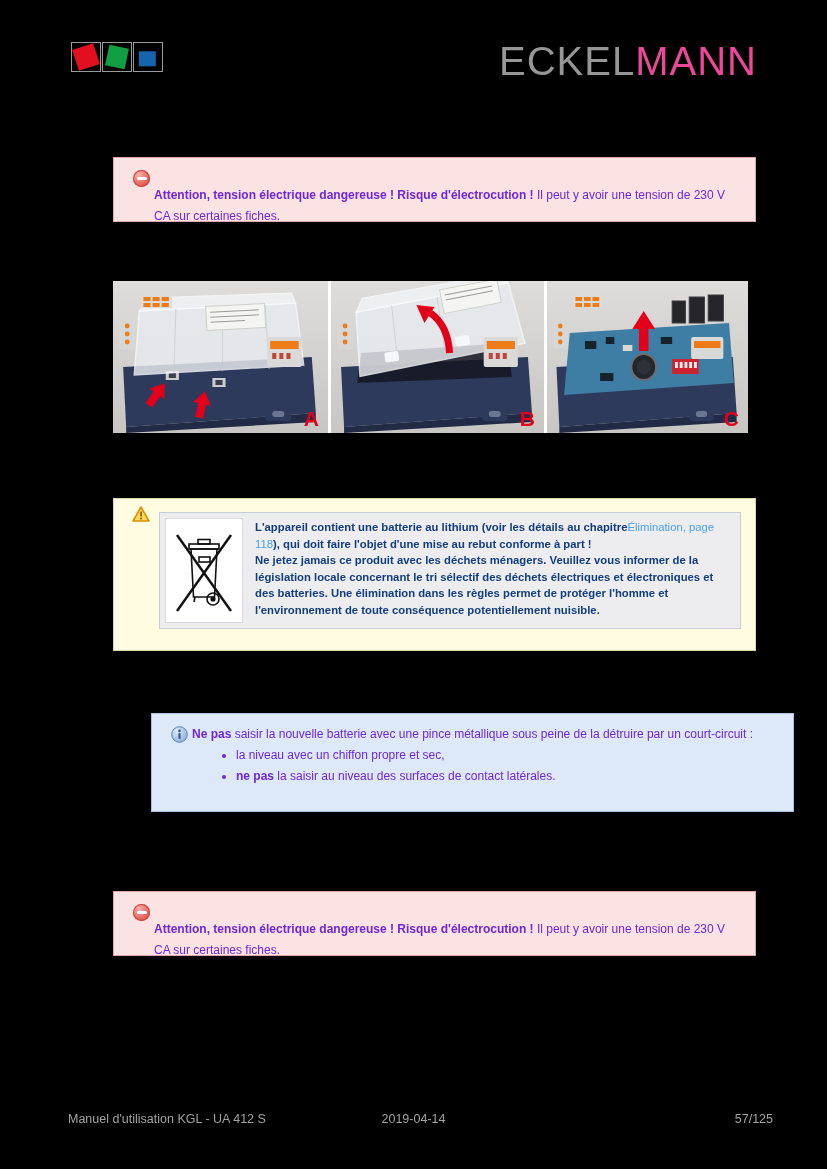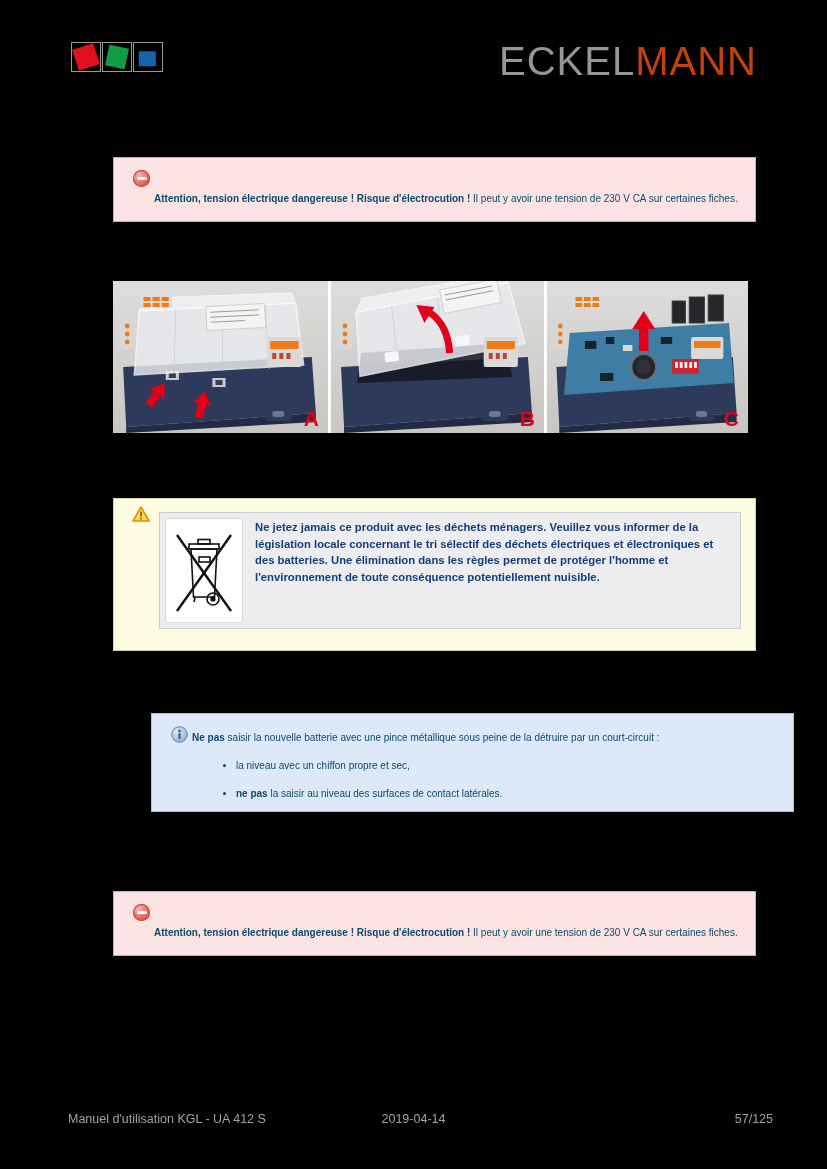--- a/index.html
+++ b/index.html
@@ -9,25 +9,25 @@
   
   .logo{position:absolute;left:71px;top:42px;display:flex;}
   .logo-cell{width:28px;height:28px;border:1px solid #9a9a9a;position:relative;margin-right:1px;}
   .logo-sq{position:absolute;left:50%;top:50%;}
   .sq-red{width:22px;height:22px;transform:translate(-50%,-50%) rotate(-18deg);}
   .sq-green{width:20px;height:21px;transform:translate(-50%,-50%) rotate(12deg);}
   .sq-blue{width:17px;height:15px;transform:translate(-54%,-38%);}
   .brand{position:absolute;top:39px;right:70px;font-size:40px;letter-spacing:1px;
          font-weight:400;white-space:nowrap;}
   .brand .b1{color:#969696;}
-  .brand .b2{color:#c2410c;}
+  .brand .b2{color:#ec4899;}
 
   
   .notice{position:absolute;left:113px;width:641px;box-sizing:content-box;}
-  .notice .ntext{margin:0 14px 0 40px;font-size:10px;line-height:28px;color:#0c4a6e;}
+  .notice .ntext{margin:0 14px 0 40px;font-size:12px;line-height:21px;color:#6d28d9;}
   .nicon{position:absolute;left:19px;top:12px;}
 
   .pink{background:#fbe2e3;border:1px solid #d9a7ab;}
   .pink1{top:157px;height:63px;}
   .pink2{top:891px;height:63px;}
   .pink .ntext{padding-top:10px;}
 
   .no-entry{width:17px;height:17px;border-radius:50%;
             background:radial-gradient(circle at 35% 30%,#f6b3ad,#e26157 62%,#cf4a42);
             box-shadow:inset 0 0 0 1px #c8453e;position:relative;}
@@ -259,20 +259,21 @@
             <circle cx="40" cy="72" r="6"></circle>
           </g>
           <circle cx="40" cy="72" r="2.6" fill="#111"></circle>
           <g stroke="#111" stroke-width="2.4">
             <line x1="4" y1="8" x2="58" y2="84"></line>
             <line x1="58" y1="8" x2="4" y2="84"></line>
           </g>
         </svg>
       </div>
       <div class="weee-text">
+        <p><span>L'appareil contient une batterie au lithium (voir les détails au chapitre</span><a href="#">Élimination, page 118</a><span>), qui doit faire l'objet d'une mise au rebut conforme à part !</span></p>
         <p>Ne jetez jamais ce produit avec les déchets ménagers. Veuillez vous informer de la législation locale concernant le tri sélectif des déchets électriques et électroniques et des batteries. Une élimination dans les règles permet de protéger l'homme et l'environnement de toute conséquence potentiellement nuisible.</p>
       </div>
     </div>
   </div>
 
   <div class="notice blue">
     <svg class="nicon" width="17" height="17" viewBox="0 0 17 17">
       <defs>
         <radialGradient id="infoGrad" cx="0.35" cy="0.3" r="0.9">
           <stop offset="0" stop-color="#dcebfa"></stop>

